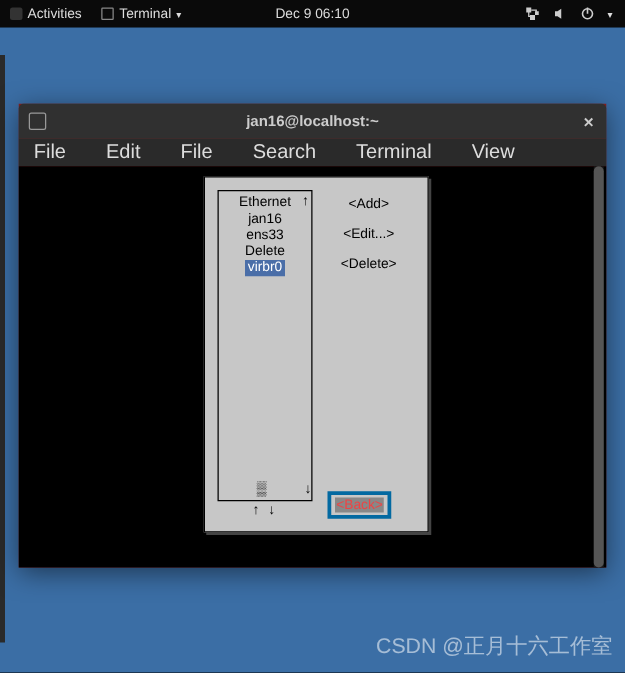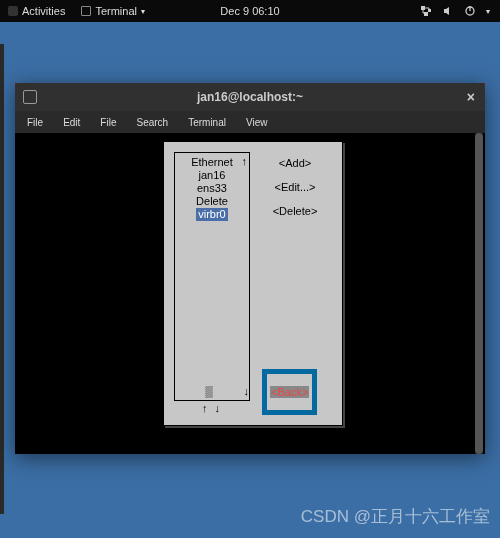--- a/index.html
+++ b/index.html
@@ -15,42 +15,42 @@
 .tray-icon svg { width:12px; height:12px; display:block; }
 
 .desktop { position:absolute; top:22px; bottom:0; left:0; right:0; background:#3b6ea5; }
 
 .window { position:absolute; left:15px; top:61px; width:470px; height:371px; background:#7f1d1d; display:flex; flex-direction:column; box-shadow:0 4px 20px rgba(0,0,0,0.5); }
 .titlebar { height:28px; background:#303030; display:flex; align-items:center; color:#ccc; font-size:12px; font-weight:bold; position:relative; border-top-left-radius:4px; border-top-right-radius:4px; }
 .title-icon { margin-left:8px; width:14px; height:14px; display:inline-flex; border:1px solid #999; border-radius:2px; }
 .title { position:absolute; left:50%; transform:translateX(-50%); }
 .close { position:absolute; right:10px; font-size:14px; cursor:pointer; }
 
-.menubar { height:22px; background:#2a2a2a; display:flex; align-items:center; gap:4px; color:#ddd; font-size:10px; padding-left:4px; }
+.menubar { height:22px; background:#2a2a2a; display:flex; align-items:center; gap:16px; color:#ddd; font-size:16px; padding-left:4px; }
 .menubar span { padding:0 8px; cursor:pointer; }
 
 .term-body { flex:1; position:relative; background:#000; }
 .scrollbar { position:absolute; right:2px; top:0; width:8px; height:100%; background:#1a1a1a; }
 .scroll-thumb { width:8px; height:100%; background:#555; border-radius:4px; }
 
 .tui { position:absolute; left:148px; top:8px; width:180px; height:285px; background:#c7c7c7; border:1px solid #000; box-shadow:2px 2px 0 #444; font-family:monospace; font-size:11px; color:#000; }
 .tui-inner { position:absolute; inset:10px; display:flex; gap:8px; }
 .listcol { flex:0 0 76px; display:flex; flex-direction:column; }
 .listb { border:1px solid #000; flex:1; padding:3px 0; position:relative; text-align:center; line-height:13px; }
 .listb .group { font-weight:normal; }
 .listb .item { padding-left:0; }
 .listb .sel { background:#4a6ea8; color:#fff; display:inline-block; padding:0 2px; }
 .listb .scrollcue { position:absolute; right:2px; font-size:11px; }
 .arrow-marks { text-align:center; height:14px; line-height:14px; letter-spacing:2px; }
 
 .actcol { flex:1; display:flex; flex-direction:column; align-items:center; padding-top:3px; line-height:16px; position:relative; }
 .actcol div { white-space:pre; }
 .back-wrap { position:absolute; bottom:0; left:4px; display:flex; align-items:center; }
 .back { background:#888; color:#e44; padding:0 1px; }
-.back-box { border:5px solid #0369a1; padding:10px 3px; display:inline-block; }
+.back-box { border:3px solid #0369a1; padding:0 3px; display:inline-block; }
 
 .dock-hint { position:absolute; left:0; bottom:0; width:4px; height:470px; top:22px; background:#2a2a2a; }
 
 .watermark { position:absolute; right:10px; bottom:10px; color:rgba(255,255,255,0.55); font-size:17px; font-family:sans-serif; }
 </style>
 </head>
 <body>
 
 <div class="topbar">
   <div class="left">

